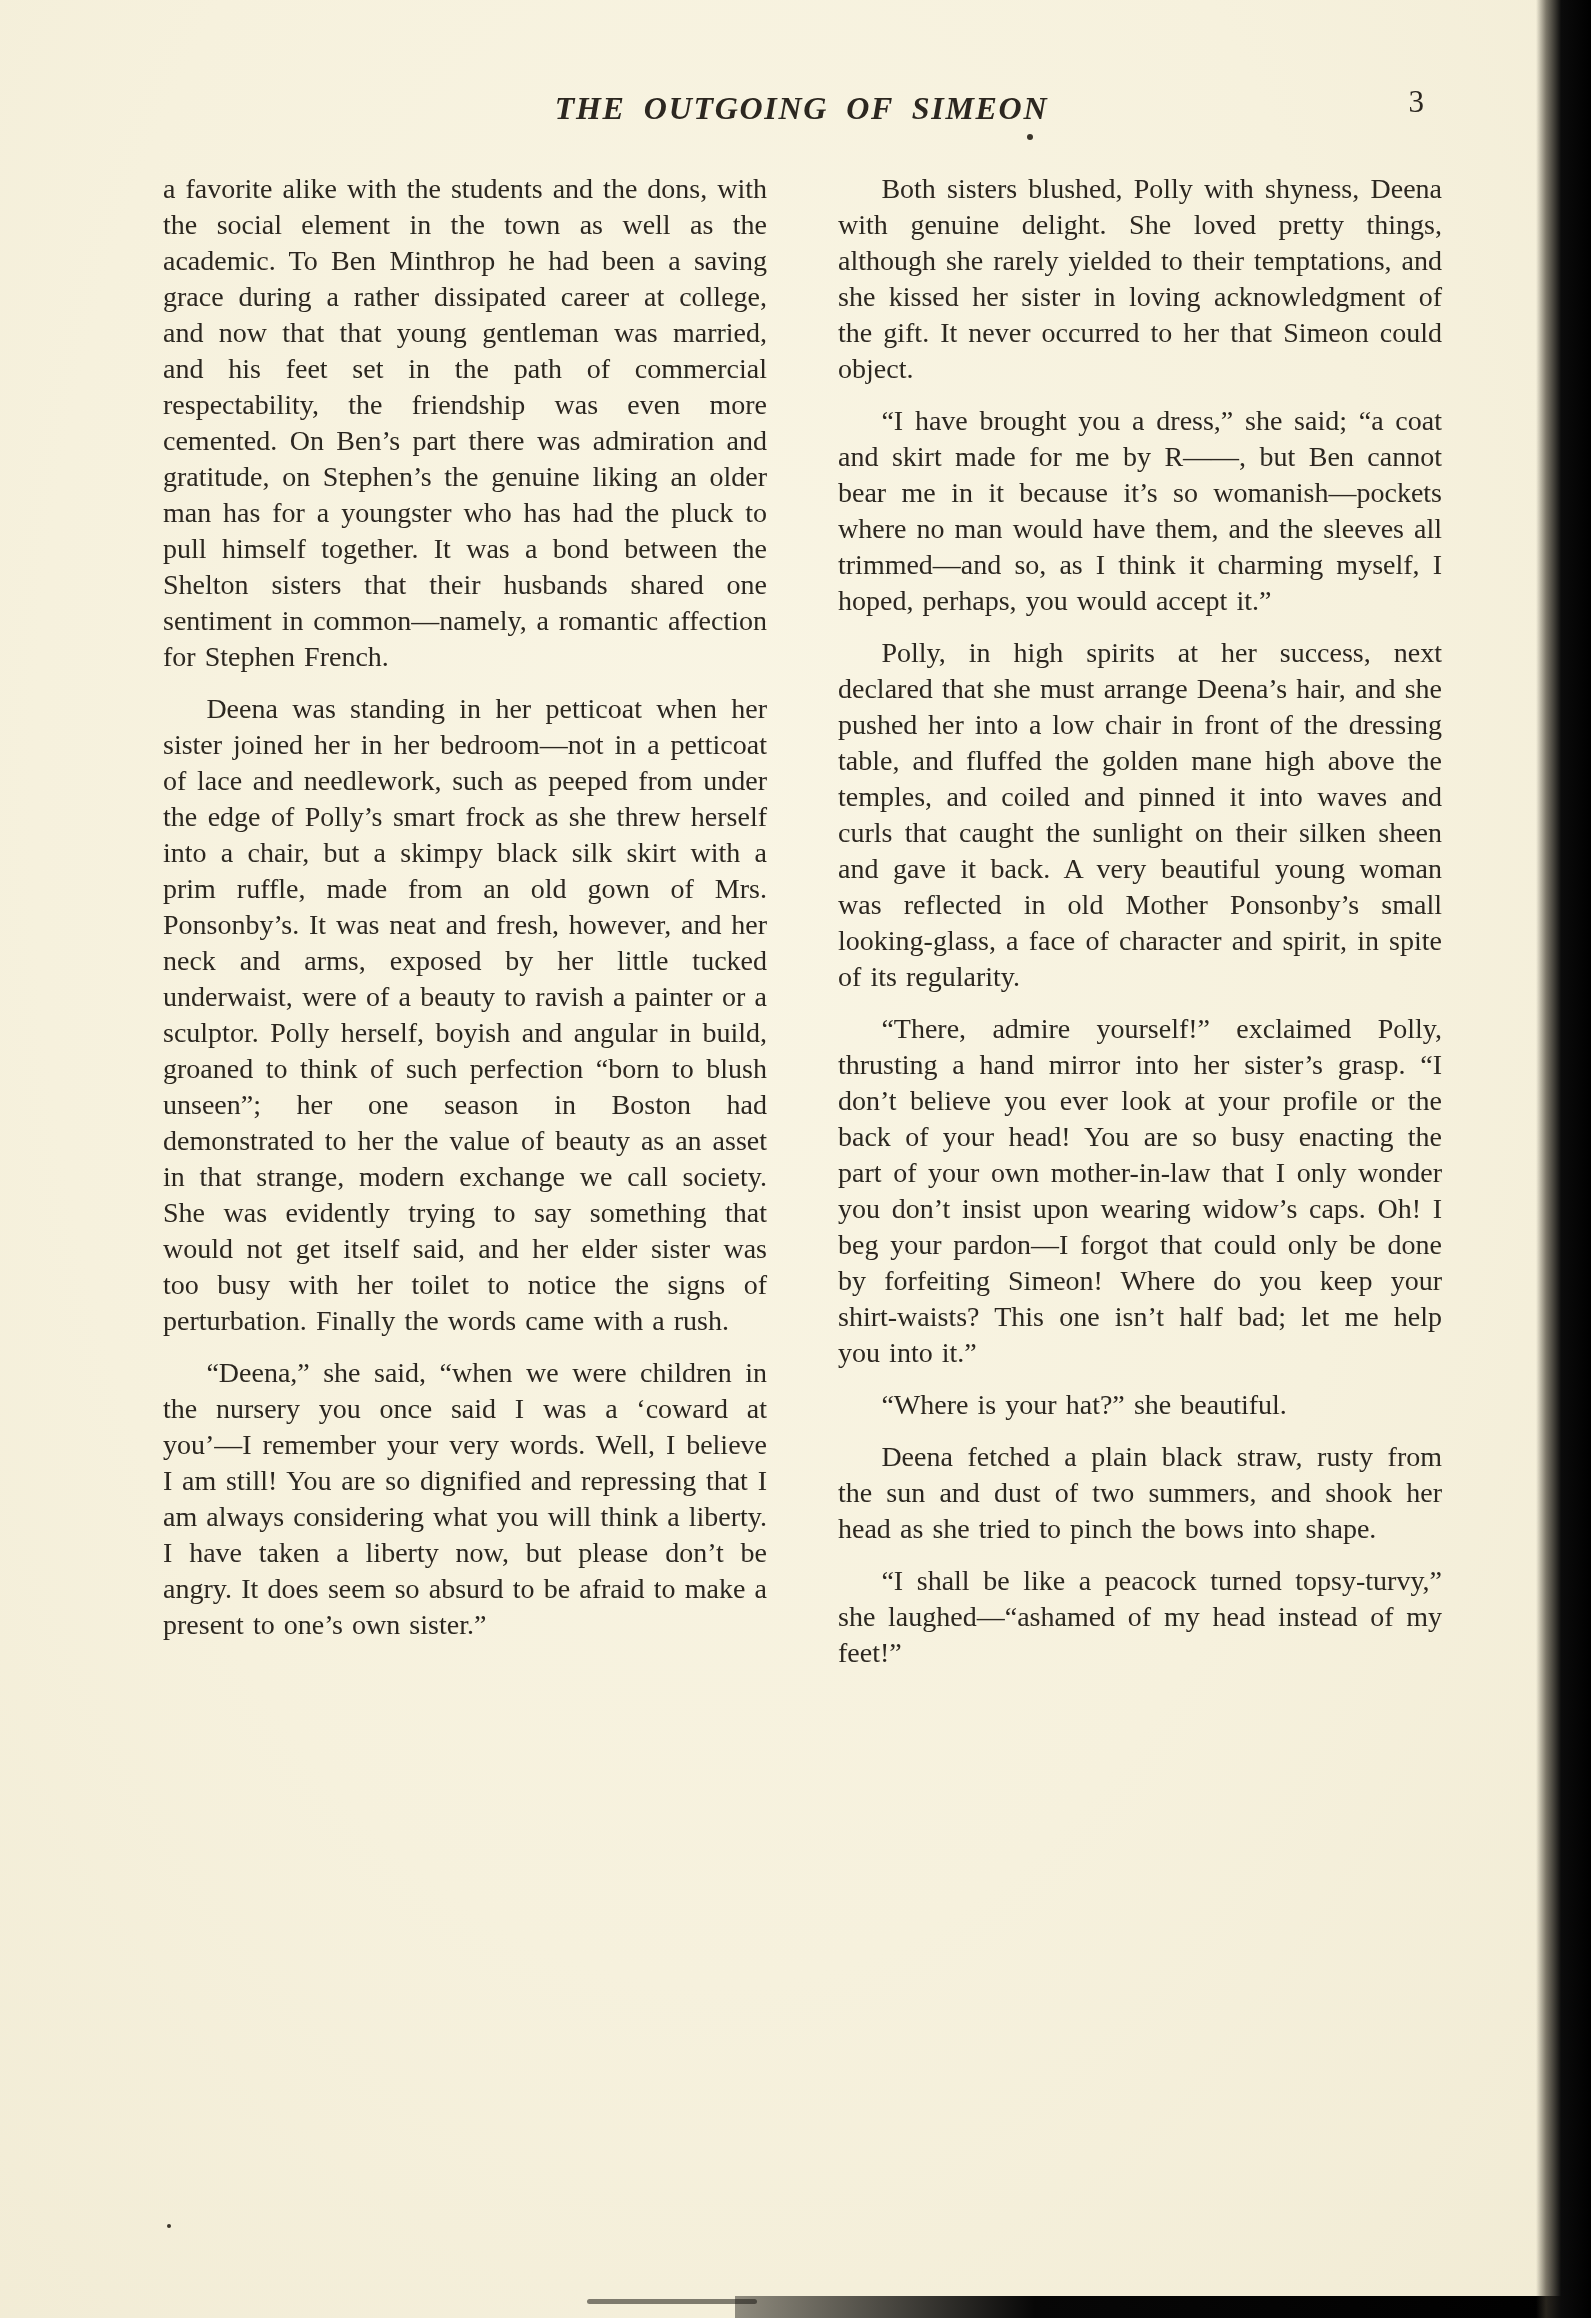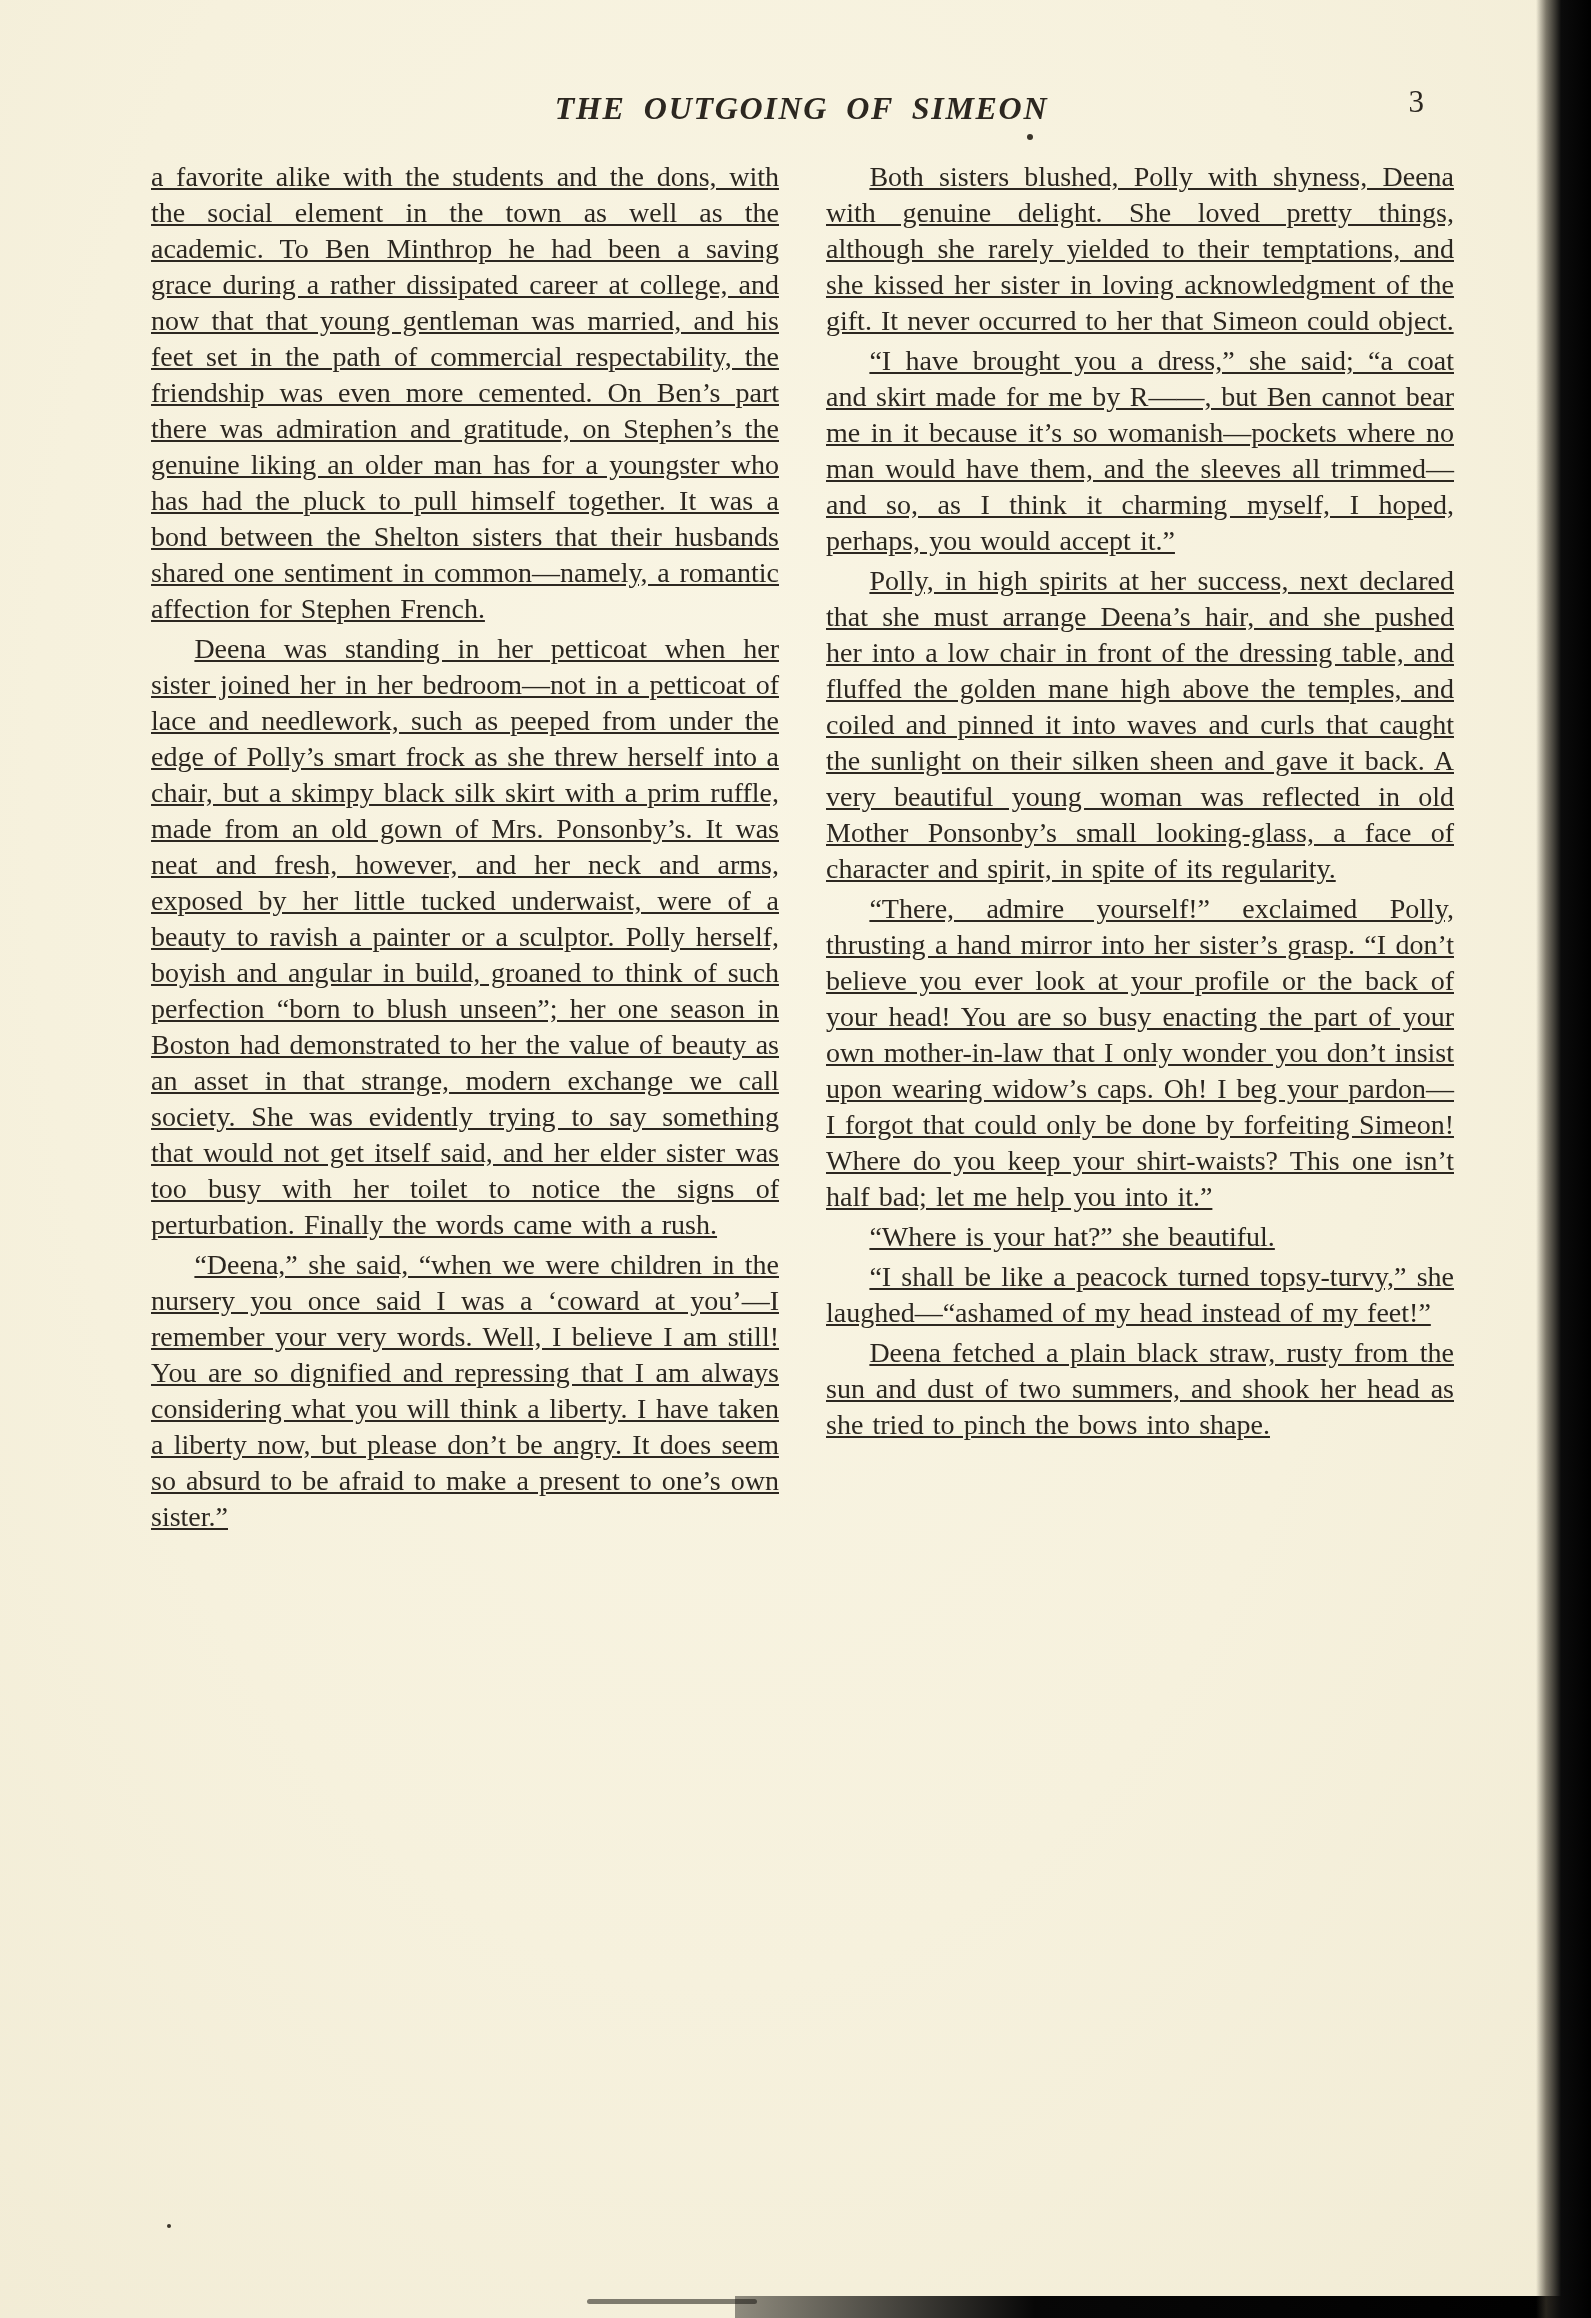--- a/index.html
+++ b/index.html
@@ -56,24 +56,23 @@
     display: flex;
     gap: 39px;
   }
   .column {
     width: 636px;
     font-size: 28px;
     line-height: 36px;
     word-spacing: 2.1px;
   }
   .column p {
-    margin: 4px;
+    margin: 16px;
     text-align: justify;
     text-indent: 1.55em;
-    text-decoration: underline;
   }
   .column p.no-indent {
     text-indent: 0;
   }
   
   .scan-edge-right {
     position: absolute;
     top: 0;
     left: 1536px;
     width: 56px;
@@ -124,22 +123,22 @@
       <p>Deena was standing in her petticoat when her sister joined her in her bedroom—not in a petticoat of lace and needlework, such as peeped from under the edge of Polly’s smart frock as she threw herself into a chair, but a skimpy black silk skirt with a prim ruffle, made from an old gown of Mrs. Ponsonby’s. It was neat and fresh, however, and her neck and arms, exposed by her little tucked underwaist, were of a beauty to ravish a painter or a sculptor. Polly herself, boyish and angular in build, groaned to think of such perfection “born to blush unseen”; her one season in Boston had demonstrated to her the value of beauty as an asset in that strange, modern exchange we call society. She was evidently trying to say something that would not get itself said, and her elder sister was too busy with her toilet to notice the signs of perturbation. Finally the words came with a rush.</p>
       <p>“Deena,” she said, “when we were children in the nursery you once said I was a ‘coward at you’—I remember your very words. Well, I believe I am still! You are so dignified and repressing that I am always considering what you will think a liberty. I have taken a liberty now, but please don’t be angry. It does seem so absurd to be afraid to make a present to one’s own sister.”</p>
     </section>
 
     <section class="column">
       <p>Both sisters blushed, Polly with shyness, Deena with genuine delight. She loved pretty things, although she rarely yielded to their temptations, and she kissed her sister in loving acknowledgment of the gift. It never occurred to her that Simeon could object.</p>
       <p>“I have brought you a dress,” she said; “a coat and skirt made for me by R——, but Ben cannot bear me in it because it’s so womanish—pockets where no man would have them, and the sleeves all trimmed—and so, as I think it charming myself, I hoped, perhaps, you would accept it.”</p>
       <p>Polly, in high spirits at her success, next declared that she must arrange Deena’s hair, and she pushed her into a low chair in front of the dressing table, and fluffed the golden mane high above the temples, and coiled and pinned it into waves and curls that caught the sunlight on their silken sheen and gave it back. A very beautiful young woman was reflected in old Mother Ponsonby’s small looking-glass, a face of character and spirit, in spite of its regularity.</p>
       <p>“There, admire yourself!” exclaimed Polly, thrusting a hand mirror into her sister’s grasp. “I don’t believe you ever look at your profile or the back of your head! You are so busy enacting the part of your own mother-in-law that I only wonder you don’t insist upon wearing widow’s caps. Oh! I beg your pardon—I forgot that could only be done by forfeiting Simeon! Where do you keep your shirt-waists? This one isn’t half bad; let me help you into it.”</p>
       <p>“Where is your hat?” she beautiful.</p>
+      <p>Deena fetched a plain black straw, rusty from the sun and dust of two summers, and shook her head as she tried to pinch the bows into shape.</p>
       <p>“I shall be like a peacock turned topsy-turvy,” she laughed—“ashamed of my head instead of my feet!”</p>
-      <p>Deena fetched a plain black straw, rusty from the sun and dust of two summers, and shook her head as she tried to pinch the bows into shape.</p>
     </section>
 
   </main>
 
   <div class="ink-dot dot-header"></div>
   <div class="ink-dot dot-footer"></div>
 
   <div class="scan-edge-bottom-line"></div>
   <div class="scan-edge-bottom"></div>
   <div class="scan-edge-right"></div>

